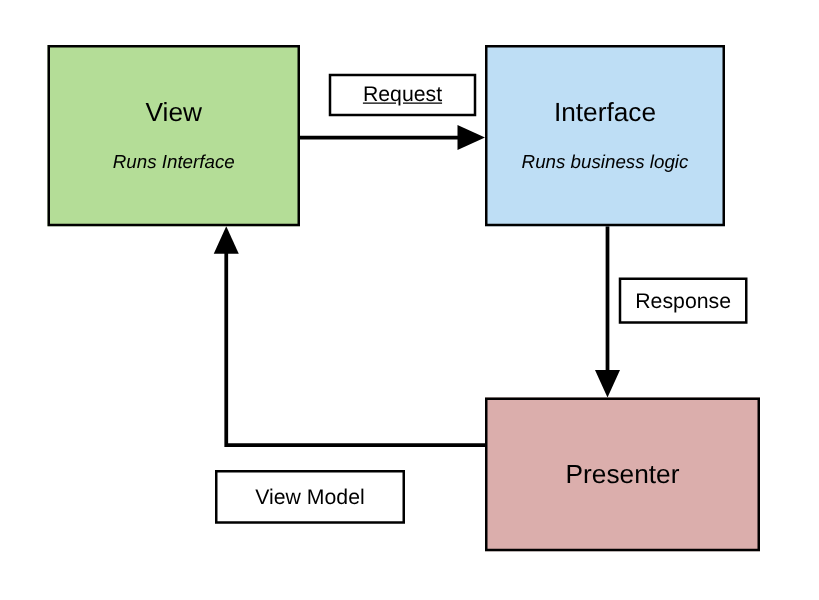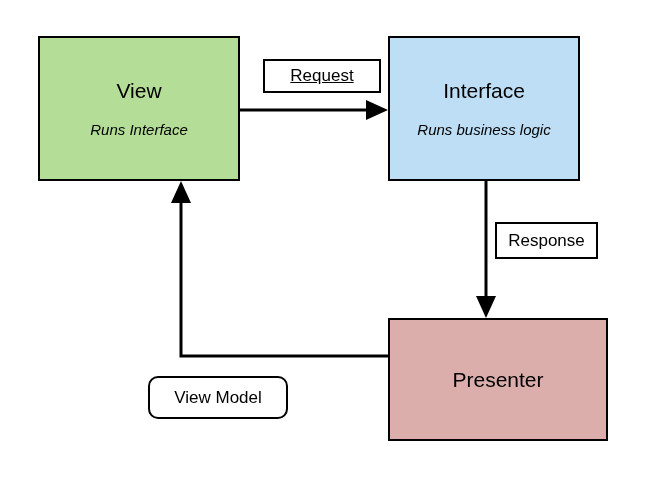--- a/index.html
+++ b/index.html
@@ -98,25 +98,24 @@
     height: 34px;
     text-decoration: underline;
   }
   #label-response {
     left: 495px;
     top: 222px;
     width: 103px;
     height: 37px;
   }
   #label-view-model {
-    left: 148px;
+    left: 172px;
     top: 376px;
-    width: 140px;
+    width: 152px;
     height: 43px;
-    border-radius: 10px;
   }
 </style>
 </head>
 <body>
 
 <div id="diagram-canvas">
 
   <svg id="arrow-layer" viewBox="0 0 655 480" width="655" height="480" xmlns="http://www.w3.org/2000/svg">
     <g fill="none" stroke="#000000" stroke-width="3">
       <line x1="240" y1="110" x2="378" y2="110"></line>

